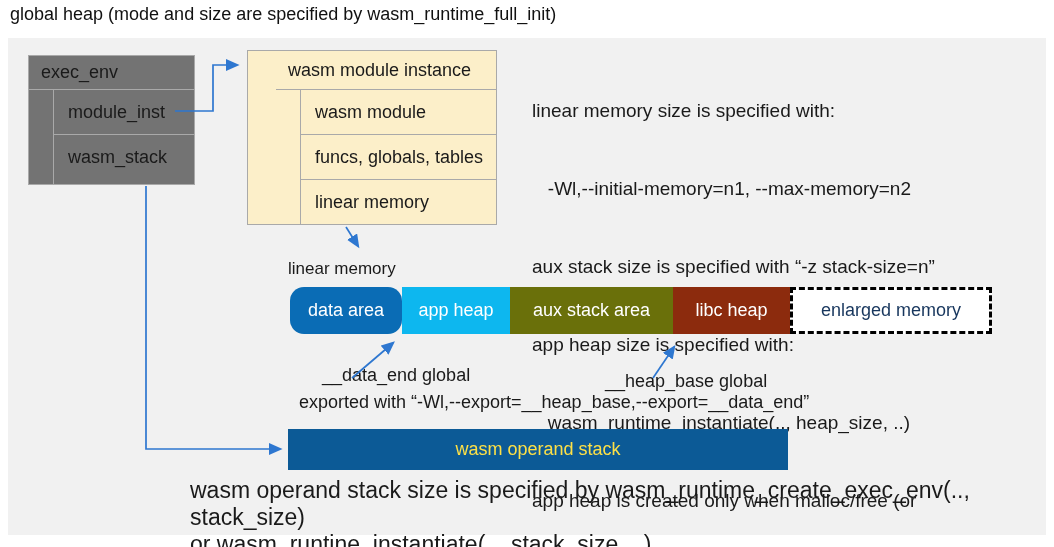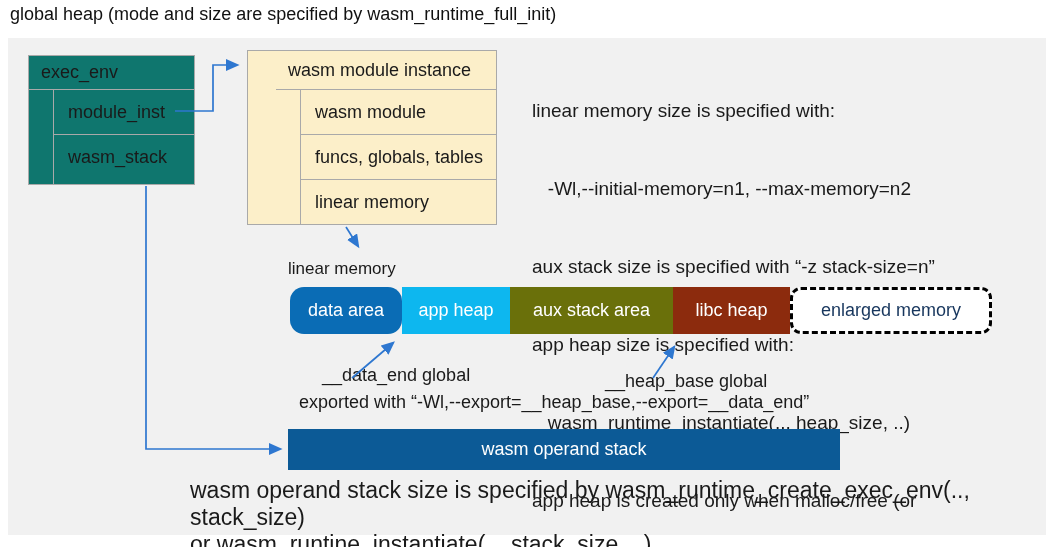--- a/index.html
+++ b/index.html
@@ -5,21 +5,21 @@
   html,body{margin:0;padding:0;background:#ffffff;}
   body{font-family:"Liberation Sans", sans-serif;color:#1a1a1a;}
   #canvas{position:relative;width:1054px;height:547px;background:#ffffff;overflow:hidden;}
 
   .page-title{position:absolute;left:10px;top:4px;font-size:18px;font-weight:400;color:#111;}
 
   .panel{position:absolute;left:8px;top:38px;width:1038px;height:497px;background:#f1f1f1;}
 
   
   .box{position:absolute;border:1px solid #a9a9a9;box-sizing:border-box;font-size:18px;}
-  .box-exec{left:28px;top:55px;width:167px;height:130px;background:#0f766e;}
+  .box-exec{left:28px;top:55px;width:167px;height:130px;background:#737373;}
   .box-inst{left:247px;top:50px;width:250px;height:175px;background:#fcefc9;padding-left:28px;}
   .box-header{display:flex;align-items:center;padding-left:12px;border-bottom:1px solid #a9a9a9;}
   .box-exec .box-header{height:33px;}
   .box-inst .box-header{height:38px;}
   .box-rows{margin-left:24px;border-left:1px solid #a9a9a9;height:calc(100% - 39px);}
   .box-exec .box-rows{height:calc(100% - 34px);}
   .box-row{height:45px;display:flex;align-items:center;padding-left:14px;border-bottom:1px solid #a9a9a9;box-sizing:border-box;}
   .box-row:last-child{border-bottom:none;}
 
   
@@ -30,21 +30,21 @@
   .lm-label{position:absolute;left:288px;top:259px;font-size:17px;}
   .membar{position:absolute;left:290px;top:287px;height:47px;display:flex;}
   .seg{display:flex;align-items:center;justify-content:center;font-size:18px;box-sizing:border-box;}
   .seg-enlarged{border:3px dashed #000;}
 
   .ann-data-end{position:absolute;left:322px;top:365px;font-size:18px;}
   .ann-heap-base{position:absolute;left:605px;top:371px;font-size:18px;}
   .ann-exported{position:absolute;left:299px;top:392px;font-size:18px;}
 
   
-  .opstack{position:absolute;left:288px;top:429px;width:552px;height:41px;background:#0c5a96;color:#ffffff;
+  .opstack{position:absolute;left:288px;top:429px;width:500px;height:41px;background:#0c5a96;color:#fde047;
            display:flex;align-items:center;justify-content:center;font-size:18px;}
   .bottom-notes{position:absolute;left:190px;top:477px;font-size:23px;line-height:27px;}
 
   .arrows{position:absolute;left:0;top:0;pointer-events:none;}
 </style>
 </head>
 <body>
 
 <div id="canvas">
 
@@ -78,21 +78,21 @@
     <div>app heap is created only when malloc/free (or</div>
     
   </div>
 
   <div class="lm-label">linear memory</div>
   <div class="membar">
     <div class="seg" style="width: 112px; background: rgb(10, 108, 181); color: rgb(255, 255, 255); border-radius: 14px;">data area</div>
     <div class="seg" style="width: 108px; background: rgb(13, 183, 239); color: rgb(255, 255, 255);">app heap</div>
     <div class="seg" style="width: 163px; background: rgb(106, 112, 10); color: rgb(255, 255, 255);">aux stack area</div>
     <div class="seg" style="width: 117px; background: rgb(140, 43, 13); color: rgb(255, 255, 255);">libc heap</div>
-    <div class="seg seg-enlarged" style="width: 202px; background: rgb(255, 255, 255); color: rgb(23, 54, 93); border-radius: 11px;">enlarged memory</div>
+    <div class="seg seg-enlarged" style="width: 202px; background: rgb(255, 255, 255); color: rgb(23, 54, 93);">enlarged memory</div>
   </div>
 
   <div class="ann-data-end">__data_end global</div>
   <div class="ann-heap-base">__heap_base global</div>
   <div class="ann-exported">exported with “-Wl,--export=__heap_base,--export=__data_end”</div>
 
   <div class="opstack">wasm operand stack</div>
   <div class="bottom-notes">
     <div>wasm operand stack size is specified by wasm_runtime_create_exec_env(.., stack_size)</div>
     <div>or wasm_runtine_instantiate(.., stack_size, ..)</div>

